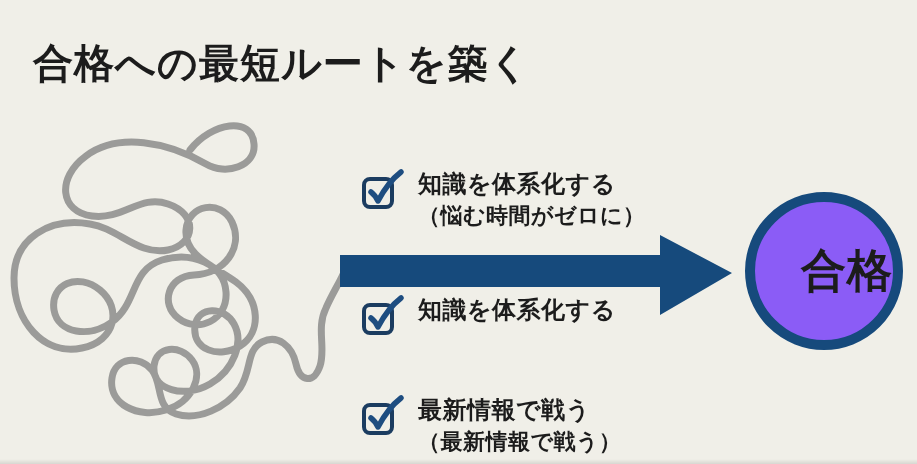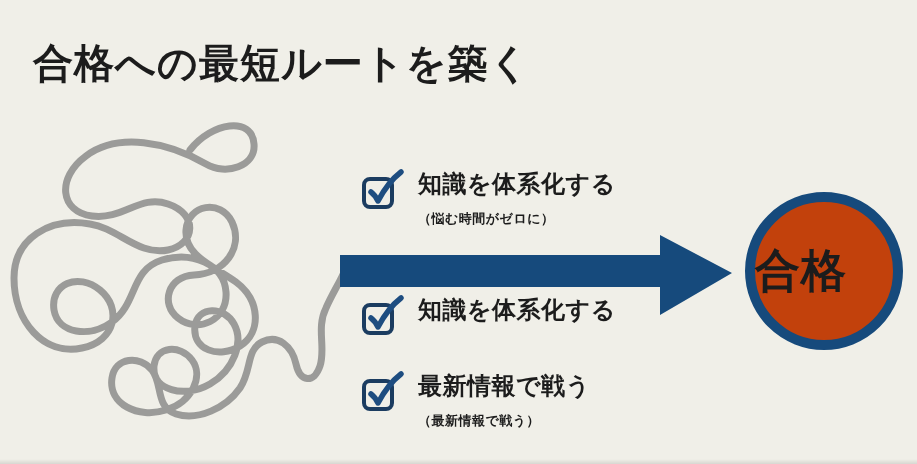--- a/index.html
+++ b/index.html
@@ -61,44 +61,44 @@
   }
   .arrow-shape {
     fill: var(--navy, #164a7c);
   }
   .goal-circle {
     position: absolute;
     left: 745px;
     top: 192px;
     width: 138px;
     height: 138px;
-    background: #c2410c;
+    background: #8b5cf6;
     border: 10px solid var(--navy, #164a7c);
     border-radius: 50%;
     display: flex;
     align-items: center;
-    justify-content: flex-start;
+    justify-content: flex-end;
   }
   .goal-label {
     font-size: 45px;
     font-weight: 800;
     color: var(--text, #1c1c1c);
     letter-spacing: 1px;
     white-space: nowrap;
   }
   .item {
     position: absolute;
     left: 360px;
     display: flex;
     align-items: flex-start;
     gap: 14px;
   }
   .item-1 { top: 166px; }
   .item-2 { top: 292px; }
-  .item-3 { top: 368px; }
+  .item-3 { top: 392px; }
   .checkbox-wrap {
     width: 44px;
     height: 44px;
     flex: 0 0 44px;
   }
   .checkbox-wrap svg { display: block; }
   .cb-box {
     fill: none;
     stroke: var(--box-border, #1b3c60);
     stroke-width: 4;
@@ -115,25 +115,25 @@
   }
   .item-label {
     font-size: 24px;
     font-weight: 800;
     color: var(--text, #1c1c1c);
     line-height: 1.25;
     letter-spacing: 0.5px;
     white-space: nowrap;
   }
   .item-note {
-    font-size: 13px;
+    font-size: 22px;
     font-weight: 700;
     color: var(--text, #1c1c1c);
     line-height: 1.2;
-    margin-top: 12px;
+    margin-top: 4px;
     letter-spacing: 0.5px;
     white-space: nowrap;
   }
 </style>
 </head>
 <body>
 
 <div class="canvas">
 
   <h1 class="title">合格への最短ルートを築く</h1>

